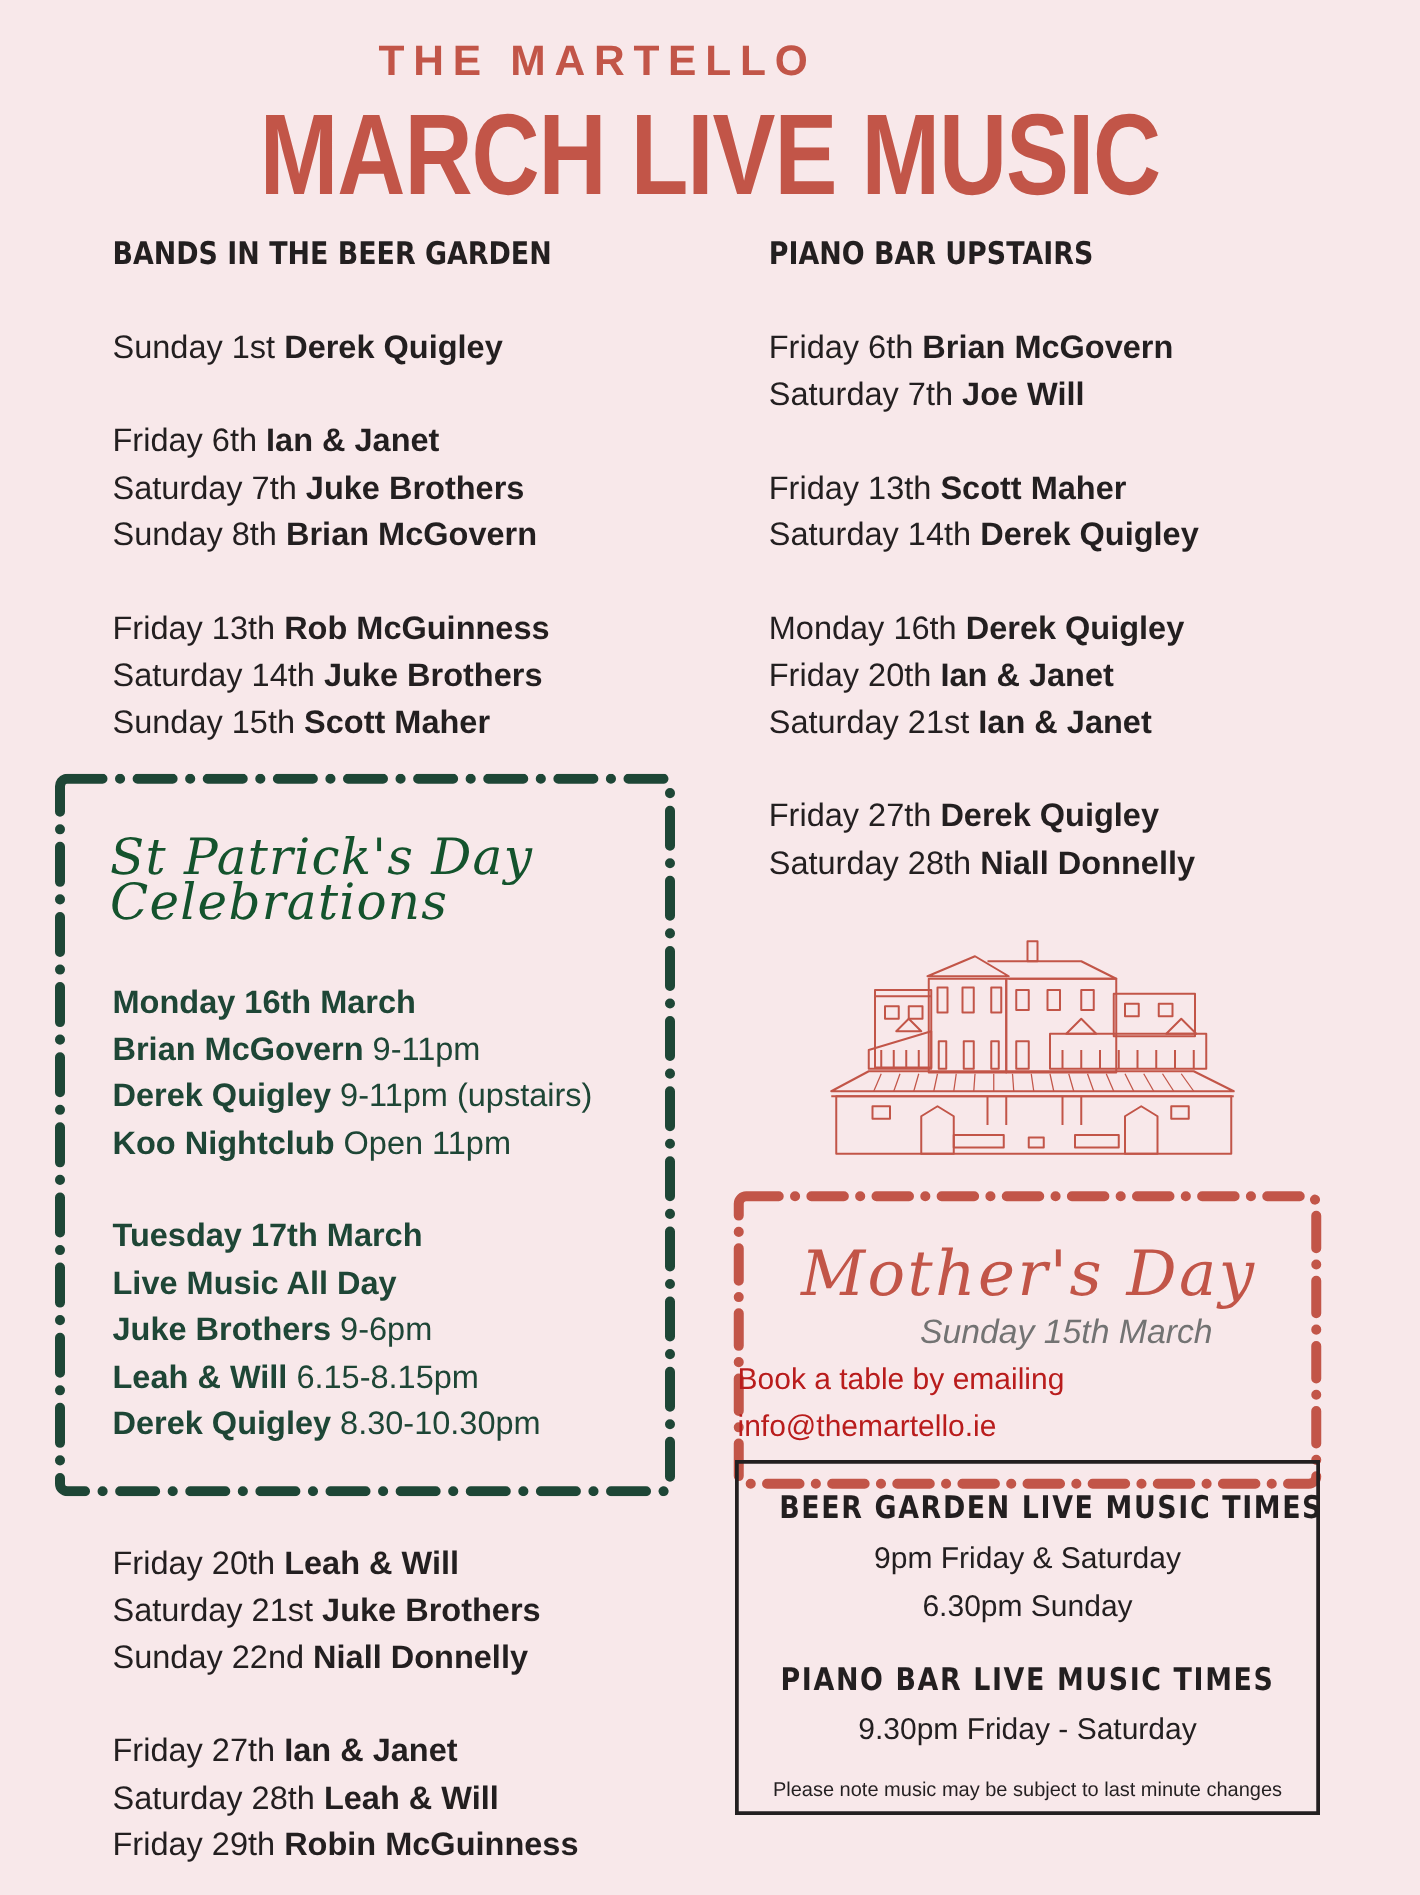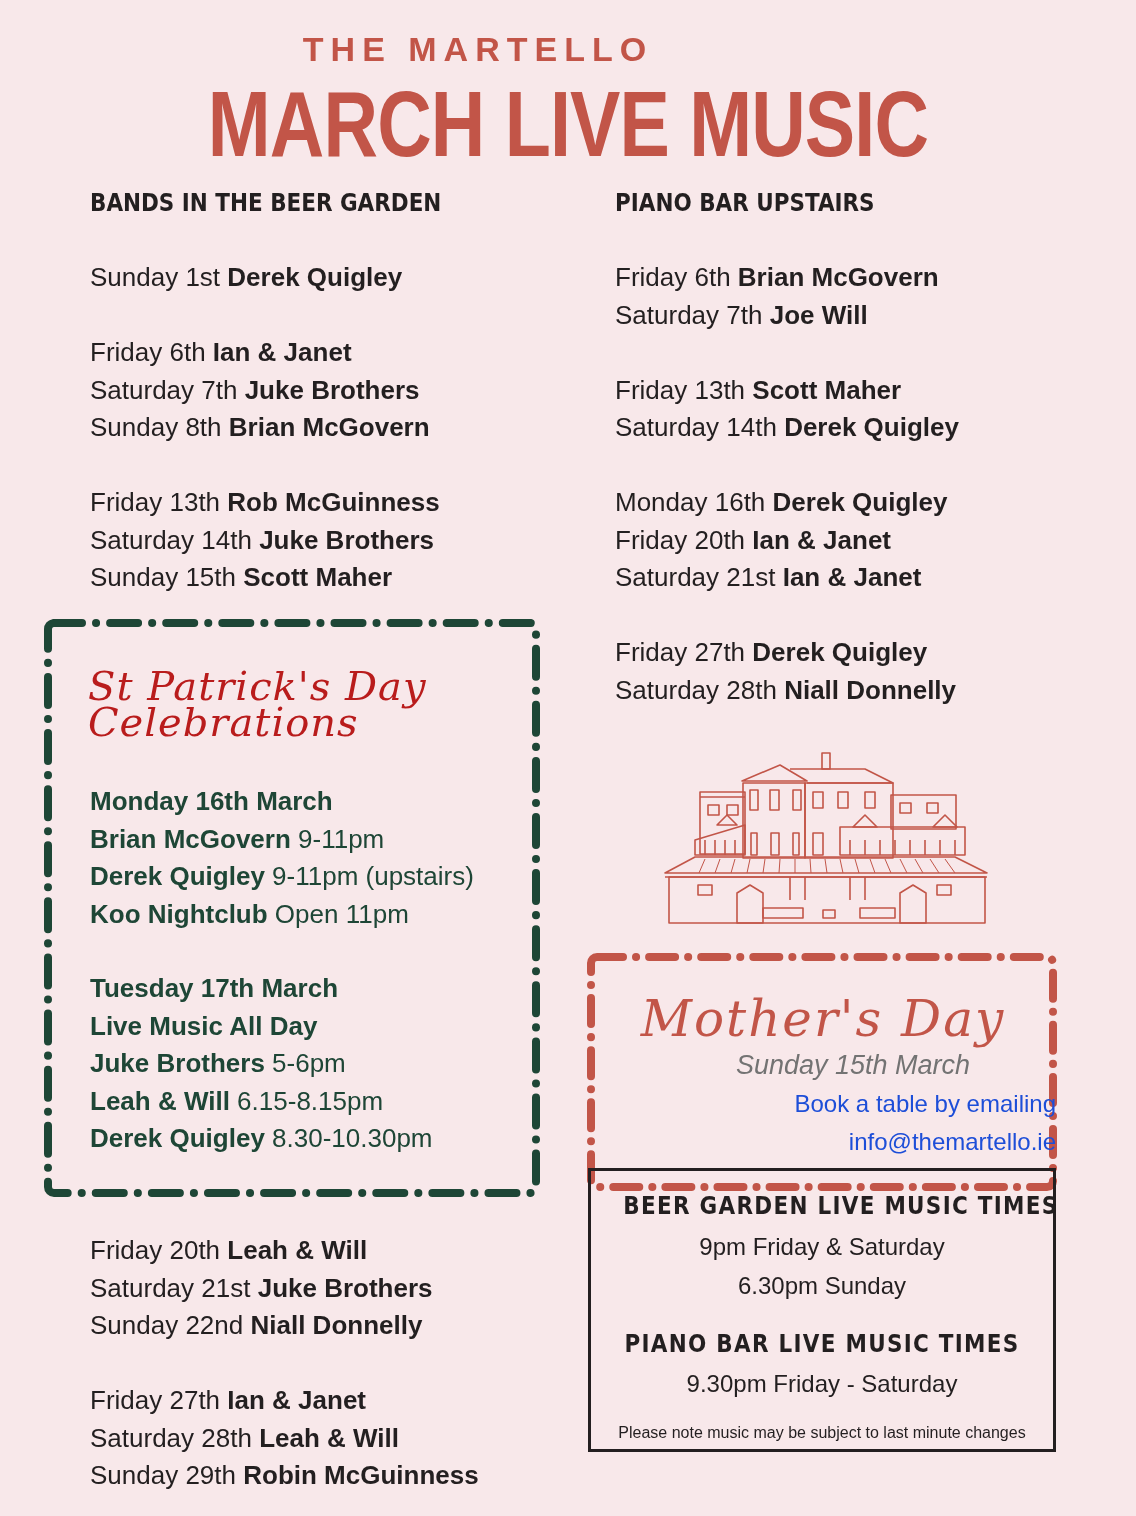--- a/index.html
+++ b/index.html
@@ -32,40 +32,40 @@
     font-size: 26px; line-height: 37.5px; white-space: nowrap;
     font-family: "Liberation Sans", sans-serif;
   }
   .line .d { font-weight: 400; }
   .line .a { font-weight: 700; }
   .gap { height: 37.5px; }
   
   .dash-box { position: absolute; }
   .dash-box svg { position: absolute; left: 0; top: 0; }
   .stp-title {
-    left: 88px; top: 668px; color: #b91c1c;
+    left: 88px; top: 668px; color: #14532d;
     font-size: 40px; line-height: 36px; font-style: italic;
     font-family: "DejaVu Serif", serif; letter-spacing: 1px;
   }
   .green { color: #1e4636; }
   .gline { font-size: 26px; line-height: 37.5px; white-space: nowrap; }
   .gline .b { font-weight: 700; }
   .gline .n { font-weight: 400; }
   .md-title {
     left: 590px; width: 466px; top: 990px; text-align: center;
     font-family: "DejaVu Serif", serif; font-style: italic;
     font-size: 50px; color: #c25548; letter-spacing: 2px;
   }
   .md-sub {
     left: 590px; width: 466px; top: 1050px; text-align: center;
     font-family: Liberation Sans, sans-serif; font-style: italic;
     font-size: 27px; color: #737373; padding-left: 60px; box-sizing: border-box;
   }
   .md-text {
-    left: 590px; width: 466px; text-align: right; font-size: 24px; color: #1d4ed8;
+    left: 590px; width: 466px; text-align: left; font-size: 24px; color: #b91c1c;
   }
   .times-box {
     left: 588px; top: 1168px; width: 468px; height: 284px;
     border: 3px solid #231f20; box-sizing: border-box;
   }
   .times-head {
     position: absolute; left: 0; width: 100%; text-align: center;
     font-family: "DejaVu Sans", sans-serif; font-weight: 700; font-size: 25px;
     letter-spacing: 1.5px; transform: scaleX(0.86); white-space: nowrap;
   }
@@ -105,33 +105,33 @@
 <div class="abs green" style="left:90px; top:783px;">
   <div class="gline"><span class="b">Monday 16th March</span></div>
   <div class="gline"><span class="b">Brian McGovern</span><span class="n"> 9-11pm</span></div>
   <div class="gline"><span class="b">Derek Quigley</span><span class="n"> 9-11pm (upstairs)</span></div>
   <div class="gline"><span class="b">Koo Nightclub</span><span class="n"> Open 11pm</span></div>
 </div>
 
 <div class="abs green" style="left:90px; top:970px;">
   <div class="gline"><span class="b">Tuesday 17th March</span></div>
   <div class="gline"><span class="b">Live Music All Day</span></div>
-  <div class="gline"><span class="b">Juke Brothers</span><span class="n"> 5-6pm</span></div>
+  <div class="gline"><span class="b">Juke Brothers</span><span class="n"> 9-6pm</span></div>
   <div class="gline"><span class="b">Leah &amp; Will</span><span class="n"> 6.15-8.15pm</span></div>
   <div class="gline"><span class="b">Derek Quigley</span><span class="n"> 8.30-10.30pm</span></div>
 </div>
 
 <div class="abs" style="left:90px; top:1232px;">
   <div class="line"><span class="d">Friday 20th</span> <span class="a">Leah &amp; Will</span></div>
   <div class="line"><span class="d">Saturday 21st</span> <span class="a">Juke Brothers</span></div>
   <div class="line"><span class="d">Sunday 22nd</span> <span class="a">Niall Donnelly</span></div>
   <div class="gap"></div>
   <div class="line"><span class="d">Friday 27th</span> <span class="a">Ian &amp; Janet</span></div>
   <div class="line"><span class="d">Saturday 28th</span> <span class="a">Leah &amp; Will</span></div>
-  <div class="line"><span class="d">Sunday 29th</span> <span class="a">Robin McGuinness</span></div>
+  <div class="line"><span class="d">Friday 29th</span> <span class="a">Robin McGuinness</span></div>
 </div>
 
 <div class="abs section-head" style="left:615px; top:188px;">PIANO BAR UPSTAIRS</div>
 
 <div class="abs" style="left:615px; top:259px;">
   <div class="line"><span class="d">Friday 6th</span> <span class="a">Brian McGovern</span></div>
   <div class="line"><span class="d">Saturday 7th</span> <span class="a">Joe Will</span></div>
   <div class="gap"></div>
   <div class="line"><span class="d">Friday 13th</span> <span class="a">Scott Maher</span></div>
   <div class="line"><span class="d">Saturday 14th</span> <span class="a">Derek Quigley</span></div>

